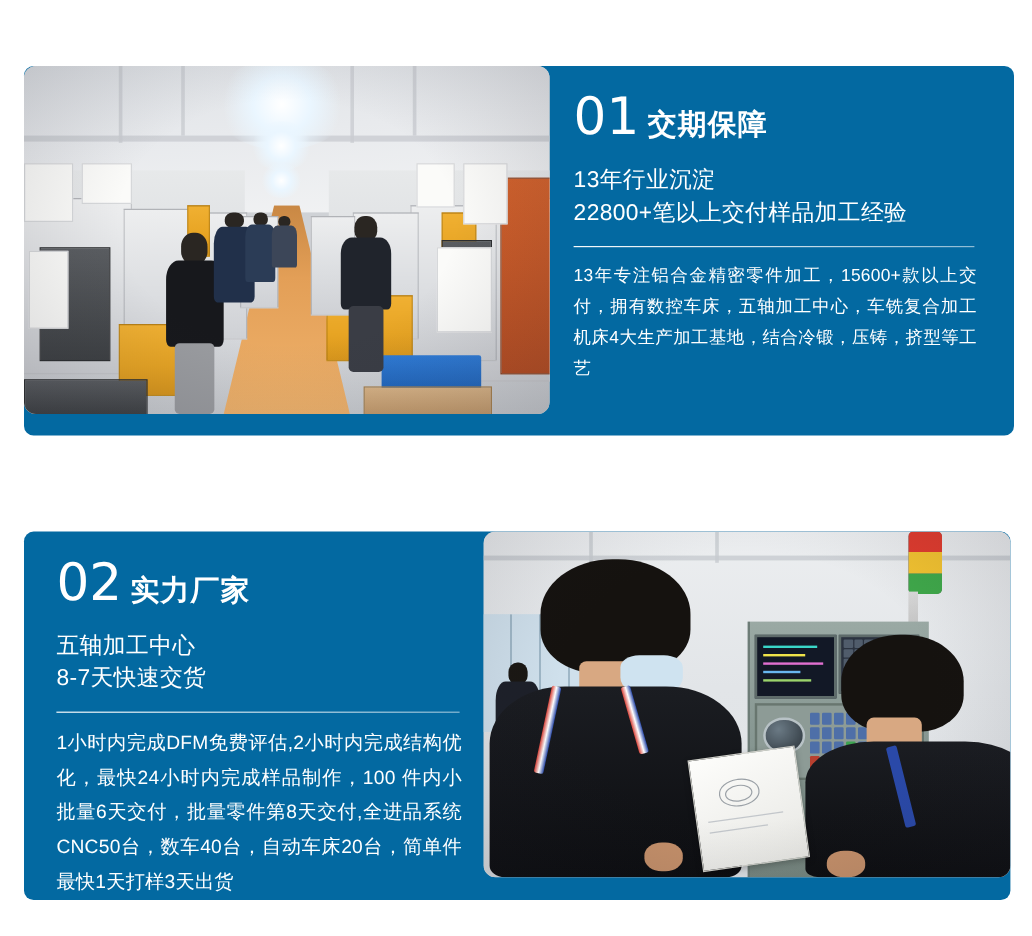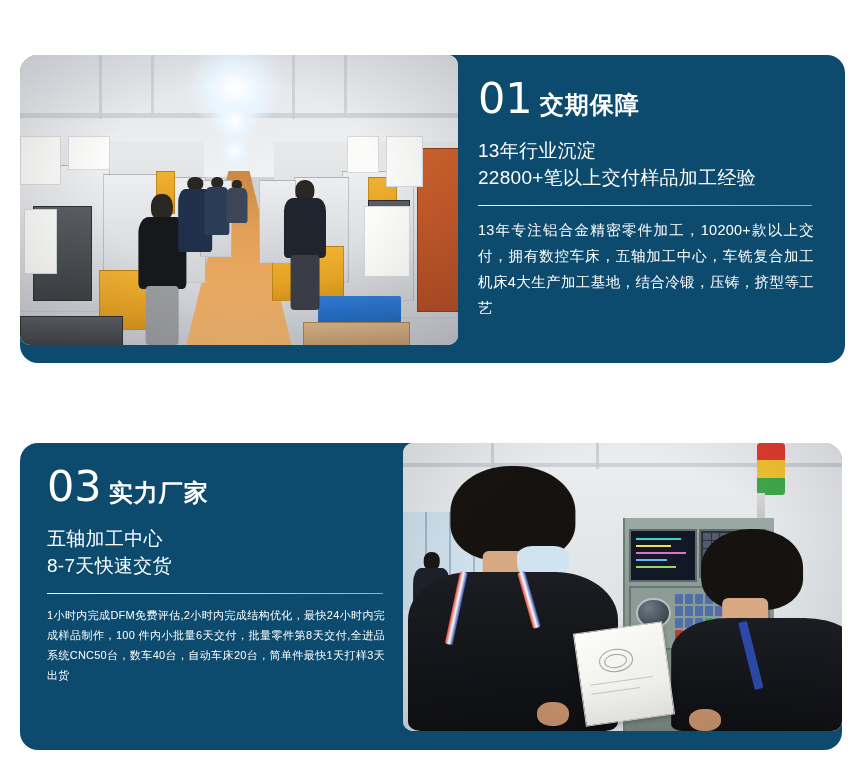--- a/index.html
+++ b/index.html
@@ -17,22 +17,22 @@
 
   .page {
     position: absolute;
     inset: 0;
     background: #ffffff;
   }
 
   
   .card {
     position: absolute;
-    background: #0c4a6e;
-    border-radius: 18px;
+    background: #0369a1;
+    border-radius: 8px;
     overflow: hidden;
   }
   .card-1 {
     left: 20px;
     top: 55px;
     width: 825px;
     height: 308px;
   }
   .card-2 {
     left: 20px;
@@ -352,21 +352,21 @@
 
   .body-text {
     margin-top: 12px;
     color: #ffffff;
     font-size: 14.5px;
     line-height: 1.78;
     letter-spacing: .2px;
     width: 336px;
     text-align: justify;
   }
-  .panel-2 .body-text { font-size: 11px; line-height: 1.80; width: 338px; }
+  .panel-2 .body-text { font-size: 16px; line-height: 1.80; width: 338px; }
   .panel-2 .divider { width: 336px; }
 </style>
 </head>
 <body>
 
 <div class="page">
 
   <div class="card card-1">
 
     <div class="photo photo-1">
@@ -441,21 +441,21 @@
     <div class="text-panel panel-1">
       <div class="heading-row">
         <span class="num">01</span>
         <span class="heading-cn">交期保障</span>
       </div>
       <div class="subline">
         <div>13年行业沉淀</div>
         <div>22800+笔以上交付样品加工经验</div>
       </div>
       <div class="divider"></div>
-      <div class="body-text">13年专注铝合金精密零件加工，10200+款以上交付，拥有数控车床，五轴加工中心，车铣复合加工机床4大生产加工基地，结合冷锻，压铸，挤型等工艺</div>
+      <div class="body-text">13年专注铝合金精密零件加工，15600+款以上交付，拥有数控车床，五轴加工中心，车铣复合加工机床4大生产加工基地，结合冷锻，压铸，挤型等工艺</div>
     </div>
   </div>
 
   <div class="card card-2">
 
     <div class="photo photo-2">
       <div class="photo-inner">
         <div class="ip-bg"></div>
         <div class="ip-window"></div>
         <div class="ws-beam" style="left:0;top:7%;width:100%;height:4px;background:#c7cbcf;"></div>
@@ -587,21 +587,21 @@
           <div class="ws-beam" style="left:10%;top:56%;width:72%;height:1px;background:#b7bcc2;"></div>
           <div class="ws-beam" style="left:10%;top:66%;width:56%;height:1px;background:#b7bcc2;"></div>
         </div>
 
         <div class="ip-vign"></div>
       </div>
     </div>
 
     <div class="text-panel panel-2">
       <div class="heading-row">
-        <span class="num">03</span>
+        <span class="num">02</span>
         <span class="heading-cn">实力厂家</span>
       </div>
       <div class="subline">
         <div>五轴加工中心</div>
         <div>8-7天快速交货</div>
       </div>
       <div class="divider"></div>
       <div class="body-text">1小时内完成DFM免费评估,2小时内完成结构优化，最快24小时内完成样品制作，100 件内小批量6天交付，批量零件第8天交付,全进品系统CNC50台，数车40台，自动车床20台，简单件最快1天打样3天出货</div>
     </div>
   </div>

